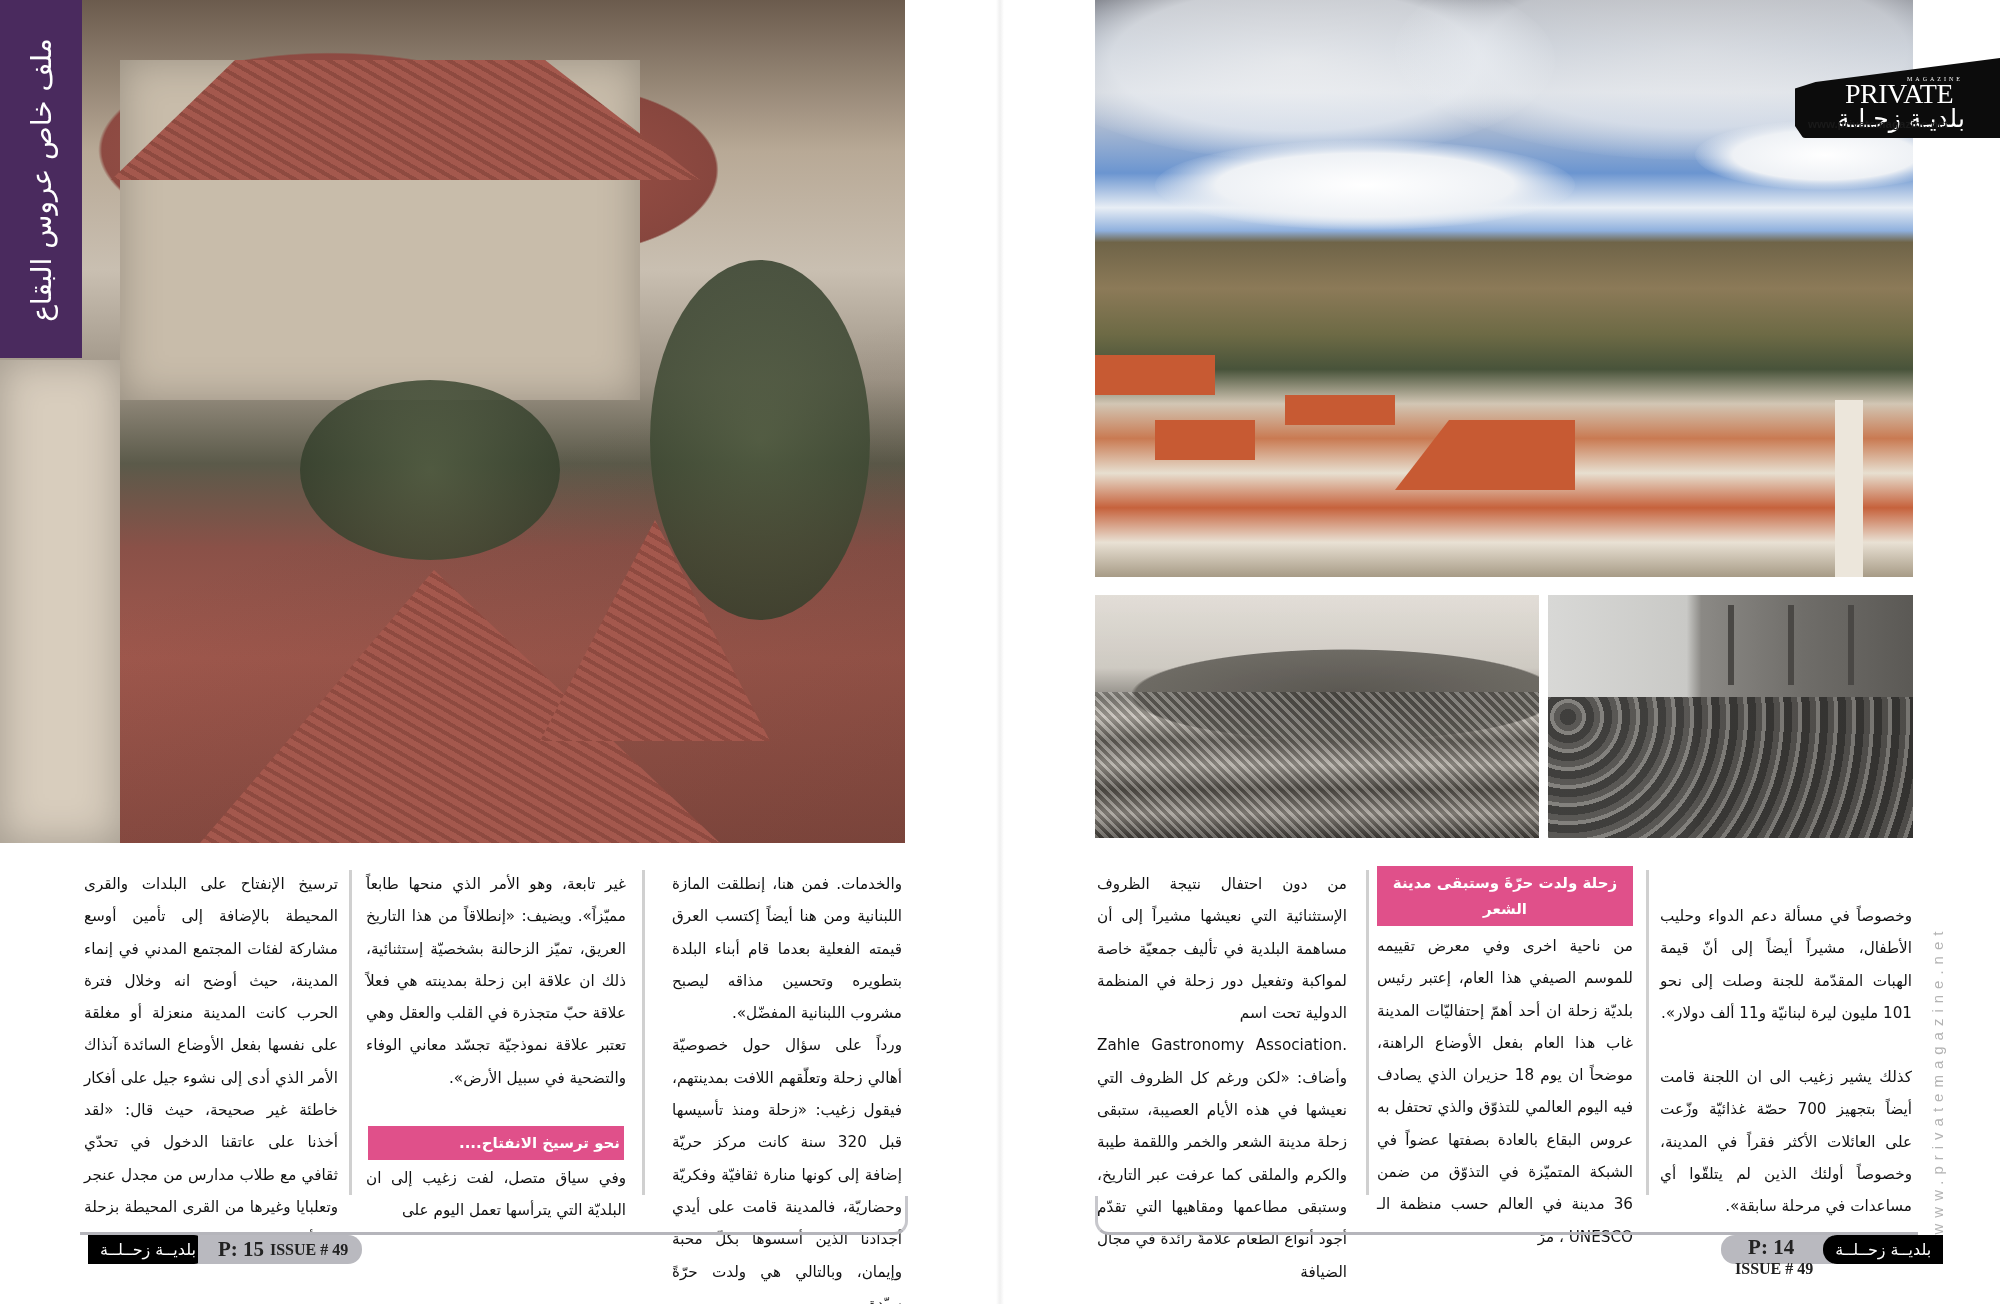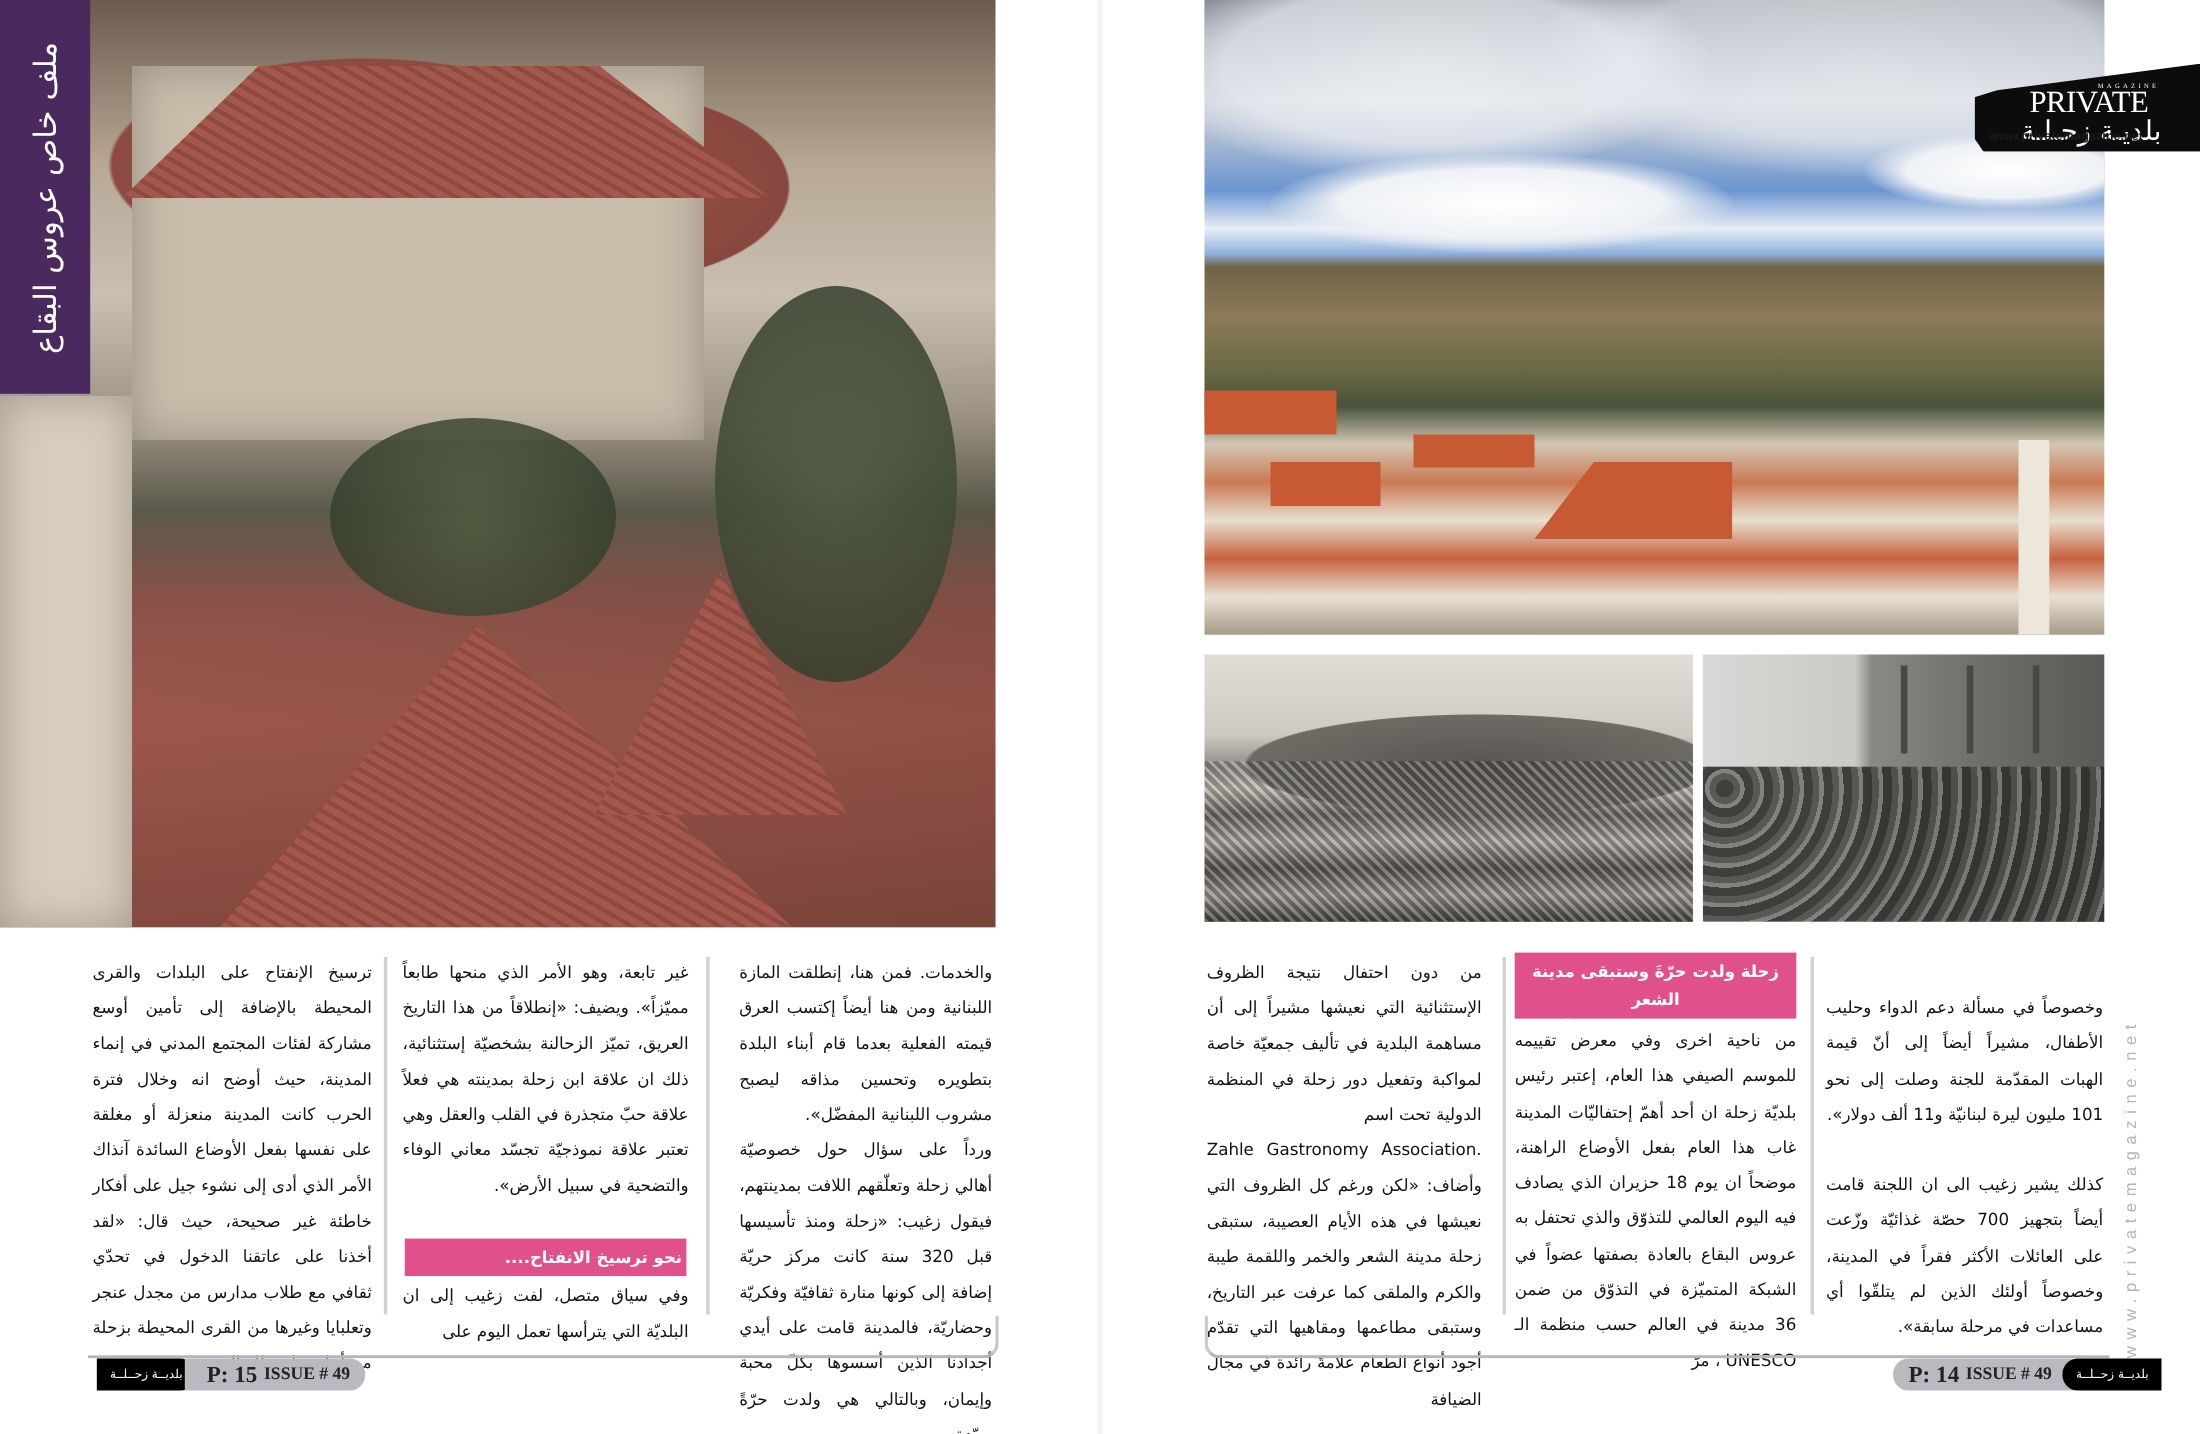--- a/index.html
+++ b/index.html
@@ -58,30 +58,30 @@
   .col-text p{margin:0;}
   .rule{position:absolute;width:3px;background:#d0d0d0;}
   .pink-box{position:absolute;background:#e0508a;color:#fff;direction:rtl;text-align:center;font-family:"DejaVu Sans",sans-serif;font-weight:bold;font-size:15px;line-height:26px;}
 
   
   .frame-l{position:absolute;left:80px;top:1196px;width:825px;height:36px;border-bottom:3px solid #b5b5bb;border-right:3px solid #c7c7cc;border-bottom-right-radius:14px;}
   .frame-r{position:absolute;left:1095px;top:1196px;width:820px;height:36px;border-bottom:3px solid #b5b5bb;border-left:3px solid #c7c7cc;border-bottom-left-radius:14px;}
 
   
   .footer-tag{position:absolute;top:1235px;height:29px;display:flex;align-items:center;}
-  .footer-tag .black{background:#000;color:#fff;height:29px;display:flex;align-items:center;padding:0 12px;font-size:11px;direction:rtl;font-family:"DejaVu Sans",sans-serif;}
+  .footer-tag .black{background:#000;color:#fff;height:29px;display:flex;align-items:center;padding:0 12px;font-size:16px;direction:rtl;font-family:"DejaVu Sans",sans-serif;}
   .footer-tag .grey{background:#b9b9bf;color:#222;height:29px;display:flex;align-items:center;padding:0 14px;font-family:Liberation Serif, serif;font-weight:bold;}
   .footer-tag .pg{font-size:21px;margin-right:6px;}
   .footer-tag .iss{font-size:16px;}
   .footer-left{left:88px;}
   .footer-left .black{border-radius:0 14px 14px 0;}
   .footer-left .grey{border-radius:0 14px 14px 0;margin-left:-10px;padding-left:20px;}
   .footer-right{left:1721px;}
   .footer-right .black{border-radius:14px 0 0 14px;order:2;}
-  .footer-right .grey{border-radius:14px 0 0 14px;order:1;margin-right:-10px;padding-right:20px;}
+  .footer-right .grey{border-radius:14px 0 0 14px;order:1;margin-right:-10px;padding-right:20px;flex-direction:column;}
 </style>
 </head>
 <body>
 
 <div class="page page-left">
   <div class="photo photo-left-main">
     <div class="building" style="left:120px;top:60px;width:520px;height:340px;"></div>
     <div class="roof" style="left:80px;top:60px;width:620px;height:120px;clip-path:polygon(5% 100%,25% 0,75% 0,100% 100%);"></div>
     <div class="tree" style="left:650px;top:260px;width:220px;height:360px;"></div>
     <div class="tree" style="left:300px;top:380px;width:260px;height:180px;"></div>

